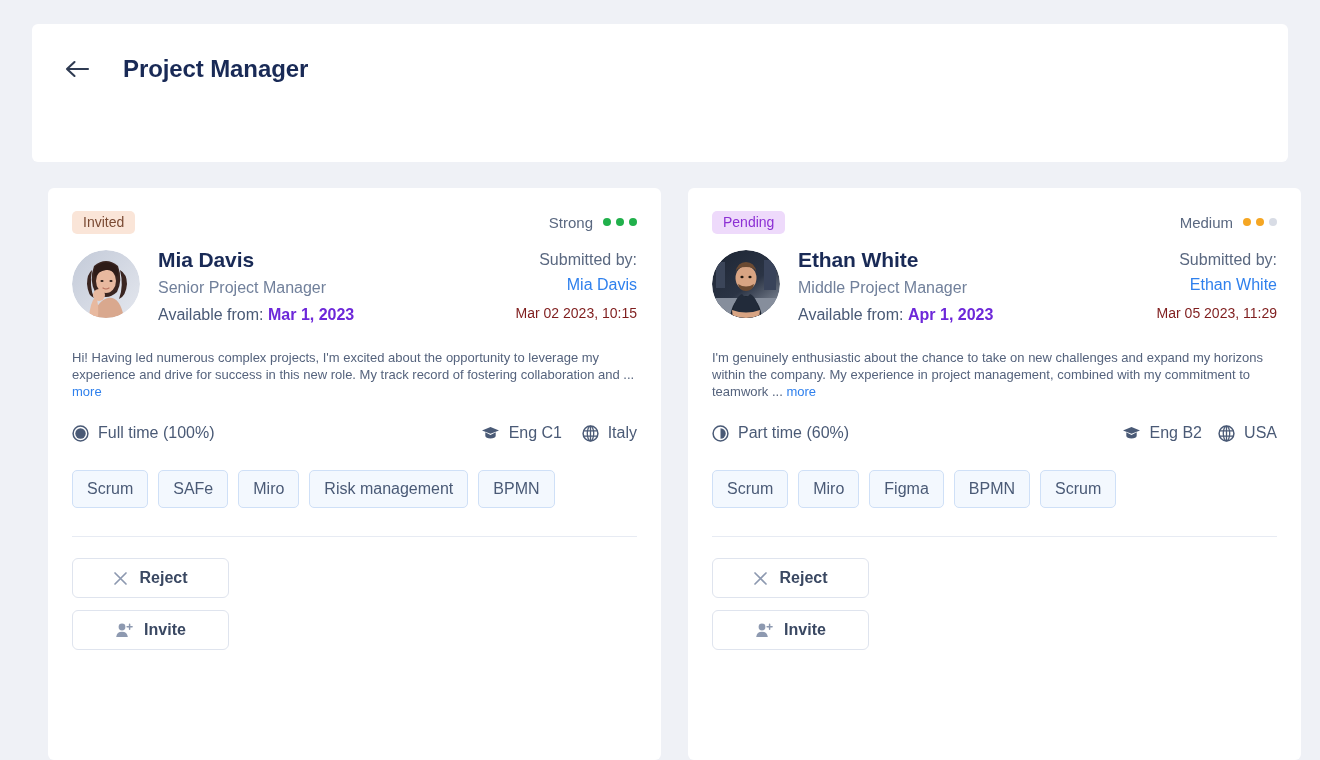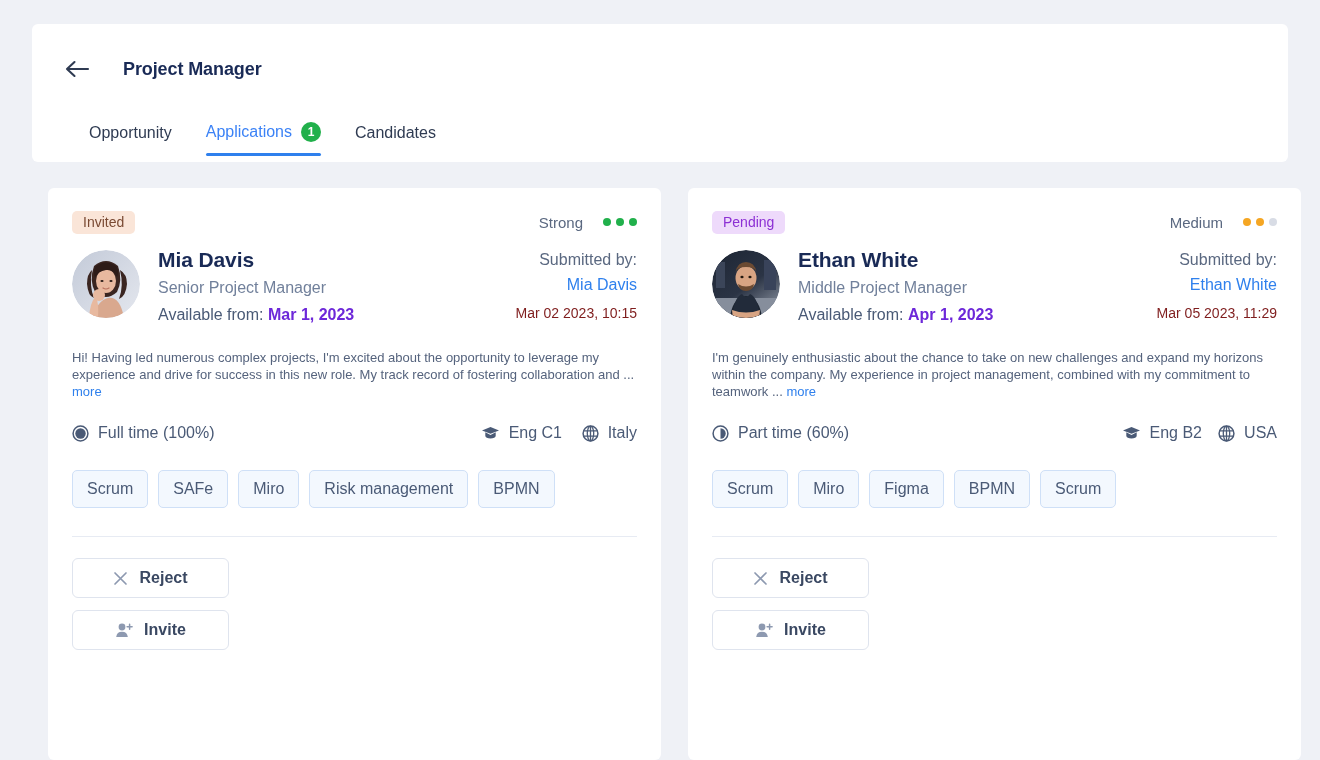--- a/index.html
+++ b/index.html
@@ -36,21 +36,21 @@
     height: 34px;
     display: flex;
     align-items: center;
     justify-content: center;
     cursor: pointer;
     flex: 0 0 auto;
   }
   .back-btn svg { display: block; }
 
   .page-title {
-    font-size: 18px;
+    font-size: 24px;
     font-weight: bold;
     color: #192a56;
     margin-left: 29px;
     letter-spacing: -0.1px;
   }
 
   .tabs {
     display: flex;
     align-items: flex-end;
     padding-left: 57px;
@@ -125,21 +125,21 @@
     border-radius: 5px;
     font-size: 14px;
     line-height: 1;
   }
   .status-invited { background: #fae5d8; color: #7a4a33; }
   .status-pending { background: #eedafb; color: #8c2fd4; }
 
   .rating {
     display: flex;
     align-items: center;
-    gap: 20px;
+    gap: 10px;
   }
   .rating-label { font-size: 15px; color: #5a6880; }
   .dots { display: flex; gap: 5px; align-items: center; }
   .dot { width: 8px; height: 8px; border-radius: 50%; background: #d8dce5; }
   .dot.green { background: #21b04b; }
   .dot.orange { background: #f5a623; }
 
   
   .identity {
     display: flex;
@@ -282,32 +282,20 @@
     <div class="back-btn">
       <span>
         <svg width="26" height="20" viewBox="0 0 26 20" fill="none">
           <path d="M24 10 H3 M10.5 3 L3 10 L10.5 17" stroke="#2f3b52" stroke-width="2.1" stroke-linecap="round" stroke-linejoin="round"></path>
         </svg>
       </span>
     </div>
     <div class="page-title">Project Manager</div>
   </div>
 
-  <div class="tabs">
-    <div class="tab">
-      <span>Opportunity</span>
-    </div>
-    <div class="tab active">
-      <span>Applications</span>
-      <span class="tab-badge">1</span>
-    </div>
-    <div class="tab">
-      <span>Candidates</span>
-    </div>
-  </div>
 </div>
 
 <div class="cards-row">
 
   <div class="app-card">
     <div class="card-top">
       <span class="status-badge status-invited">Invited</span>
       <div class="rating">
         <span class="rating-label">Strong</span>
         <span class="dots">

